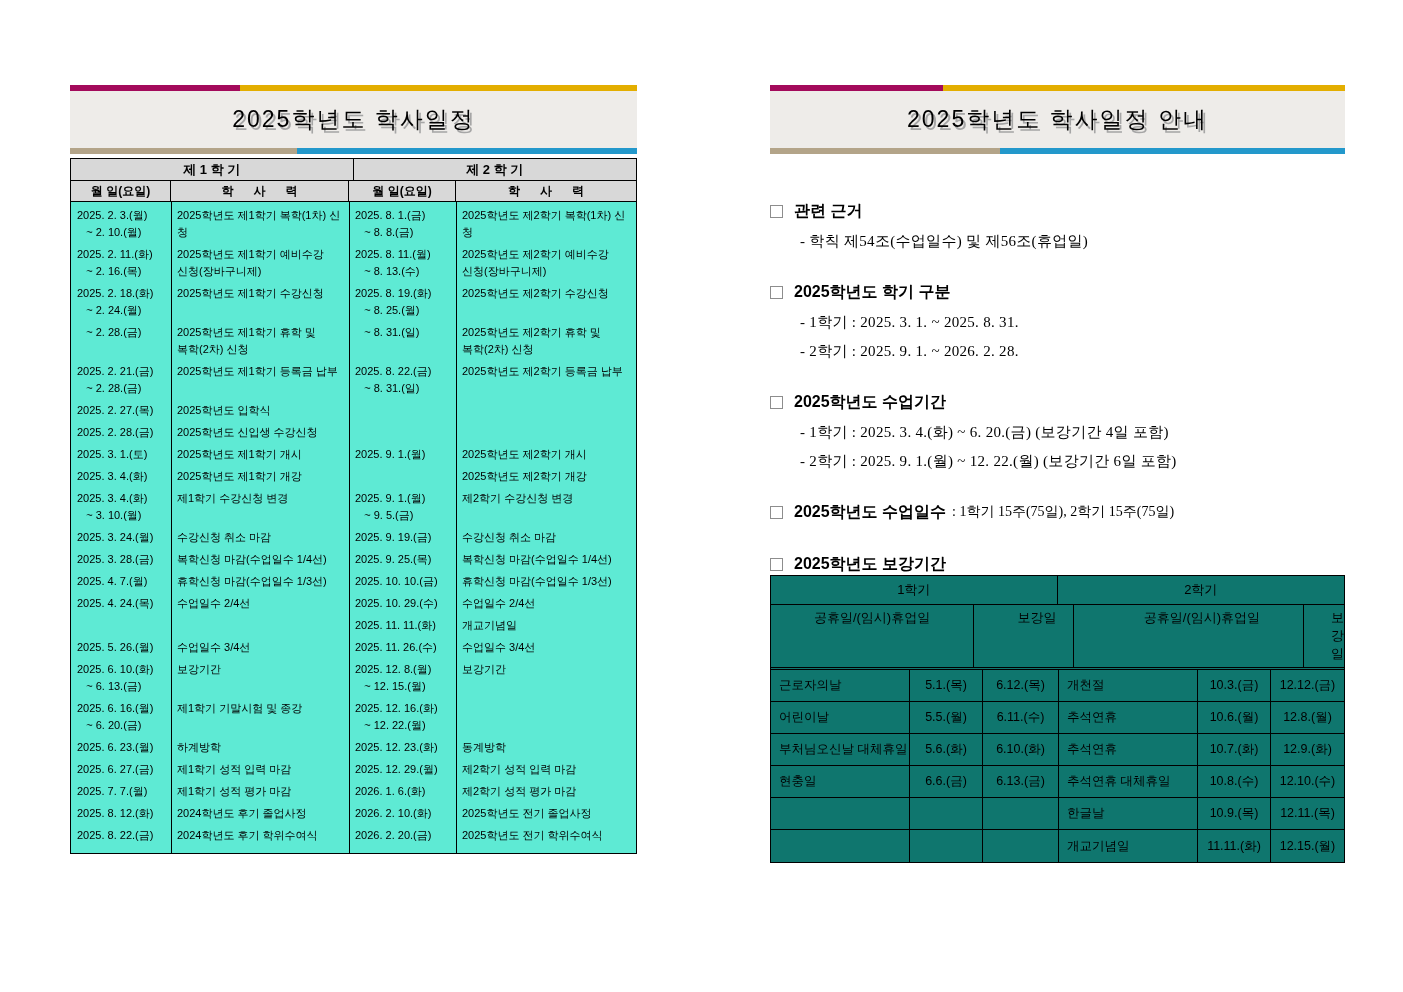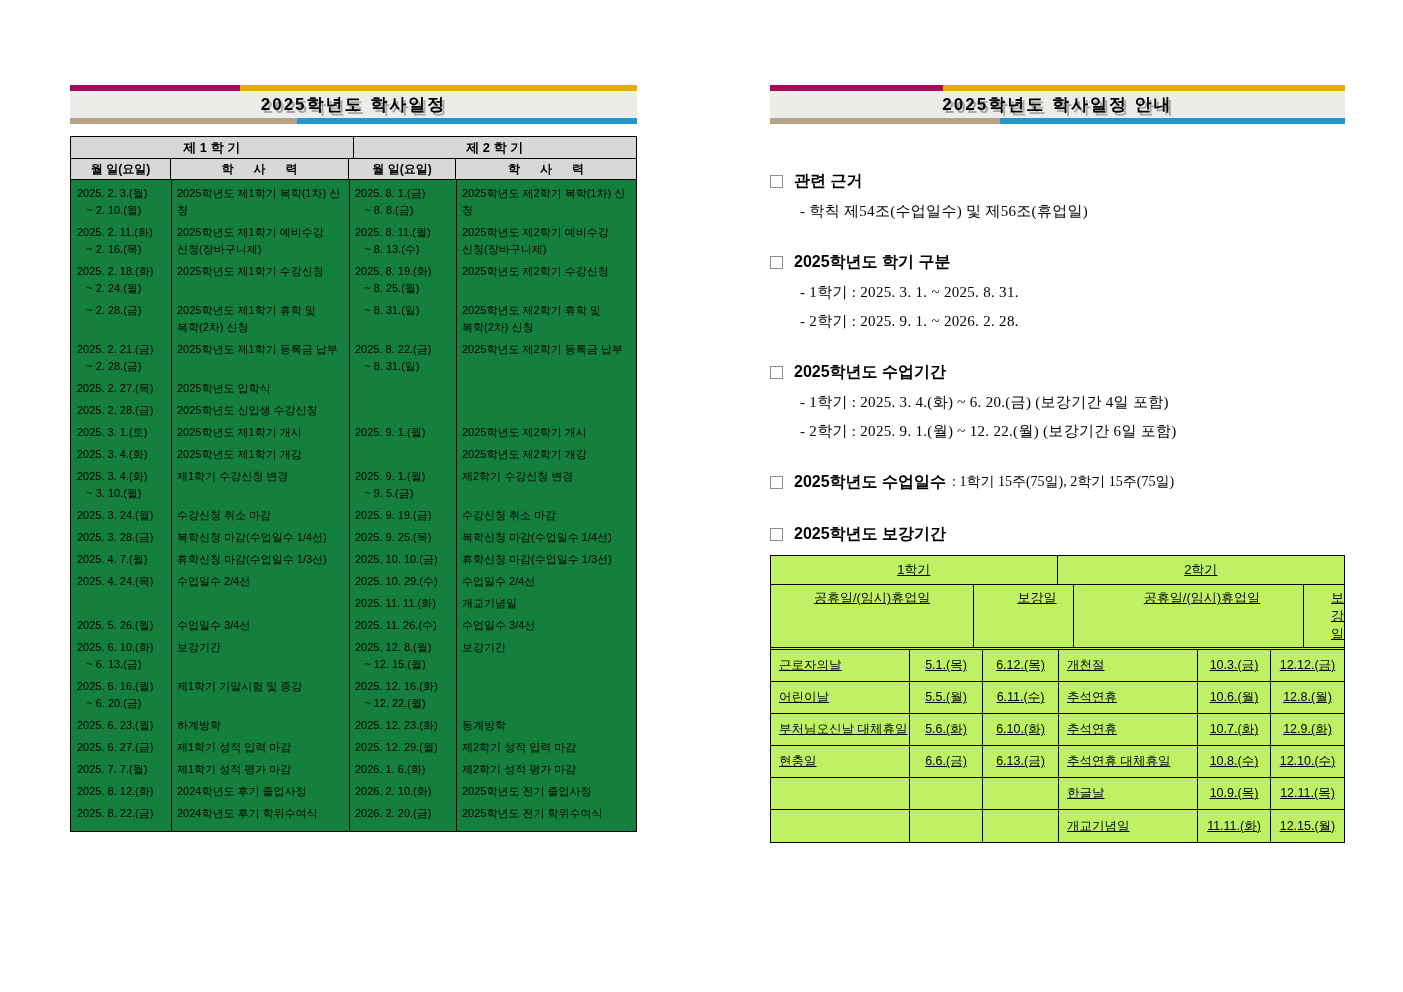--- a/index.html
+++ b/index.html
@@ -13,27 +13,27 @@
   .page-right { left:770px; width:575px; }
 
   
   .bar { display:flex; height:6px; }
   .bar .seg { height:100%; }
   .seg-magenta { width:30%; background:#A30A5B; }
   .seg-gold    { width:70%; background:#E3AE00; }
   .seg-tan     { width:40%; background:#B3A489; }
   .seg-blue    { width:60%; background:#2398CB; }
   .band {
-    height:27px; background:#EEECE9; display:flex; align-items:center; justify-content:center;
-    font-size:17px; font-weight:bold; letter-spacing:2px;
+    height:57px; background:#EEECE9; display:flex; align-items:center; justify-content:center;
+    font-size:23px; font-weight:normal; letter-spacing:2px;
     text-shadow:2.5px 2.5px 0 #a6a6a6;
   }
 
   
-  .cal-table { margin-top:12px; border:1.5px solid #000; background:#15803d; }
+  .cal-table { margin-top:4px; border:1.5px solid #000; background:#5eead4; }
   .cal-h1 { display:flex; background:#D8D8D8; border-bottom:1px solid #000; }
   .cal-h1 .hcell {
     width:50%; text-align:center; font-weight:bold; font-size:13px;
     padding:2px 0 1px; white-space:pre;
   }
   .cal-h1 .hcell:first-child { border-right:1px solid #000; }
   .cal-h2 { display:flex; background:#D8D8D8; border-bottom:1px solid #000; font-weight:bold; font-size:12px; }
   .cal-h2 .hcell { text-align:center; padding:2px 0 1px; white-space:pre; }
   .w-d1 { width:100px; } .w-e1 { width:178px; } .w-d2 { width:107px; } .w-e2 { flex:1; }
   .cal-h2 .w-d1, .cal-h2 .w-e1, .cal-h2 .w-d2 { border-right:1px solid #000; }
@@ -54,21 +54,21 @@
     width:13px; height:13px; border:1.6px solid #8d8d8d; background:#fff;
     display:inline-block; margin-right:11px; flex:0 0 auto;
   }
   .section-inline { font-weight:normal; font-family:"Liberation Serif", serif; font-size:14px; margin-left:6px; }
   .section-line {
     margin:9px 0 0 30px; font-size:15px; line-height:20px;
     font-family:"Liberation Serif", serif; letter-spacing:0.3px; white-space:pre-wrap;
   }
 
   
-  .mk-table { margin-top:10px; border:1.5px solid #000; font-size:12.5px; background:#bef264;text-decoration:underline; }
+  .mk-table { border:1.5px solid #000; font-size:12.5px; background:#0f766e; }
   .mk-h1 { display:flex; border-bottom:1px solid #000; }
   .mk-h1 .hcell { width:50%; text-align:center; padding:5px 0; font-size:13px; }
   .mk-h1 .hcell:first-child { border-right:1px solid #000; }
   .mk-h2 { display:flex; border-bottom:3px double #000;gap:27px; }
   .mk-h2 .hcell { text-align:center; padding:4px 0; font-size:13px; }
   .mw-hol { width:212px; border-right:1px solid #000; }
   .mw-mk1 { width:76px;  border-right:1px solid #000; }
   .mw-hol2{ width:212px; border-right:1px solid #000; }
   .mw-mk2 { flex:1; }
   .mk-row { display:flex; border-bottom:1px solid #000; height:32px; }

